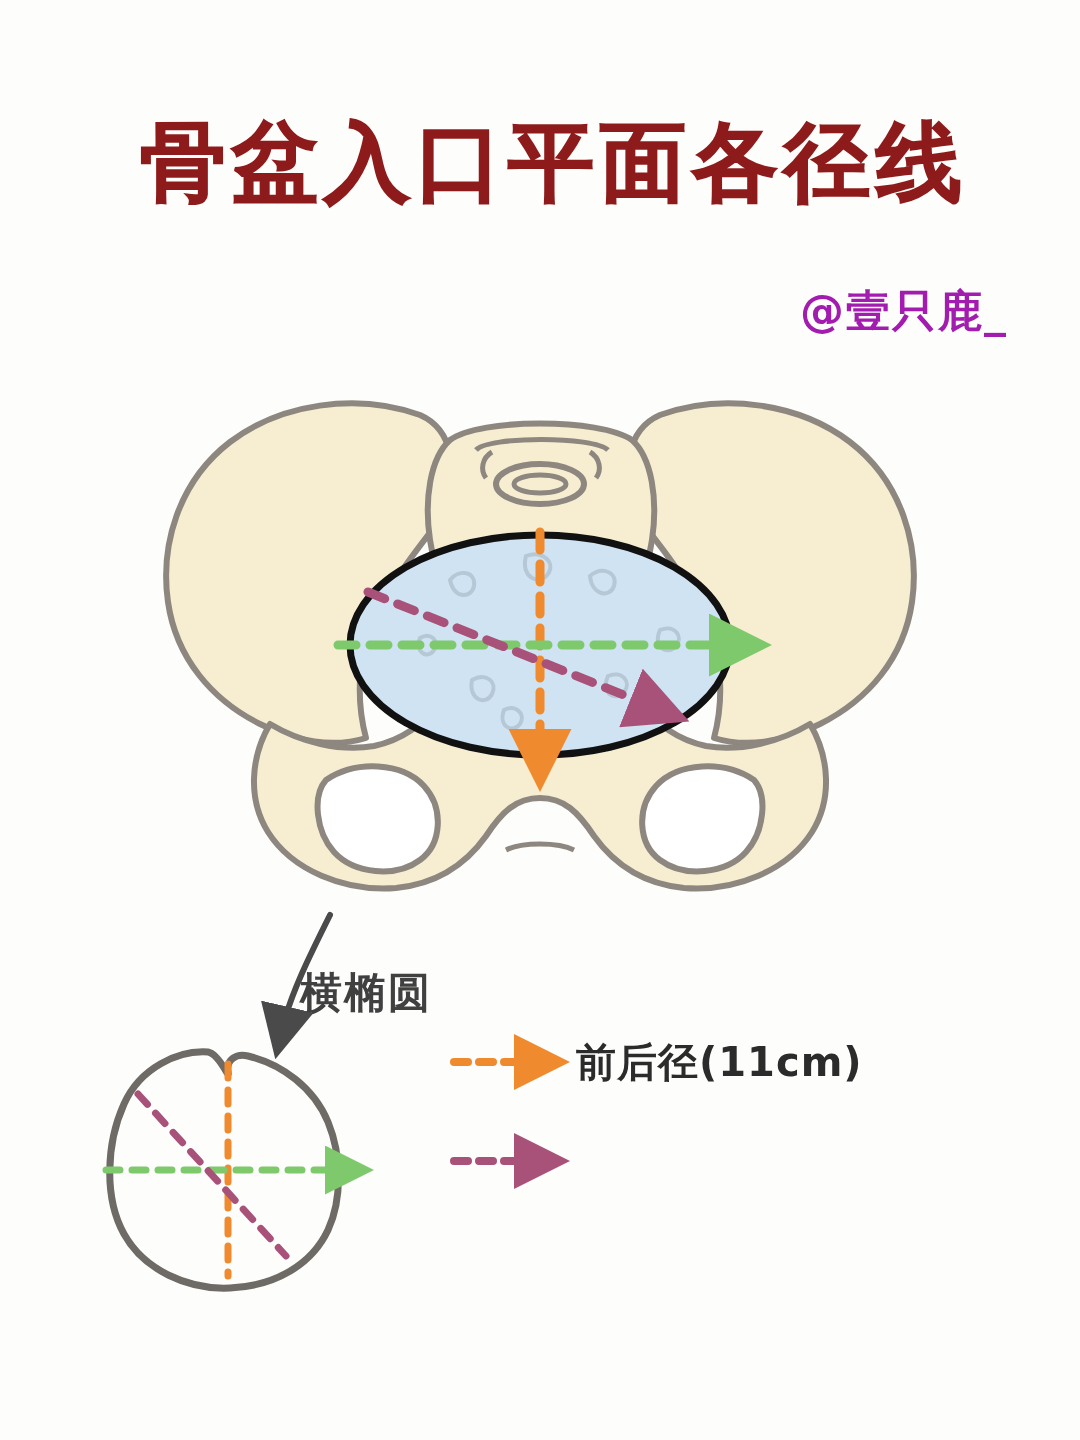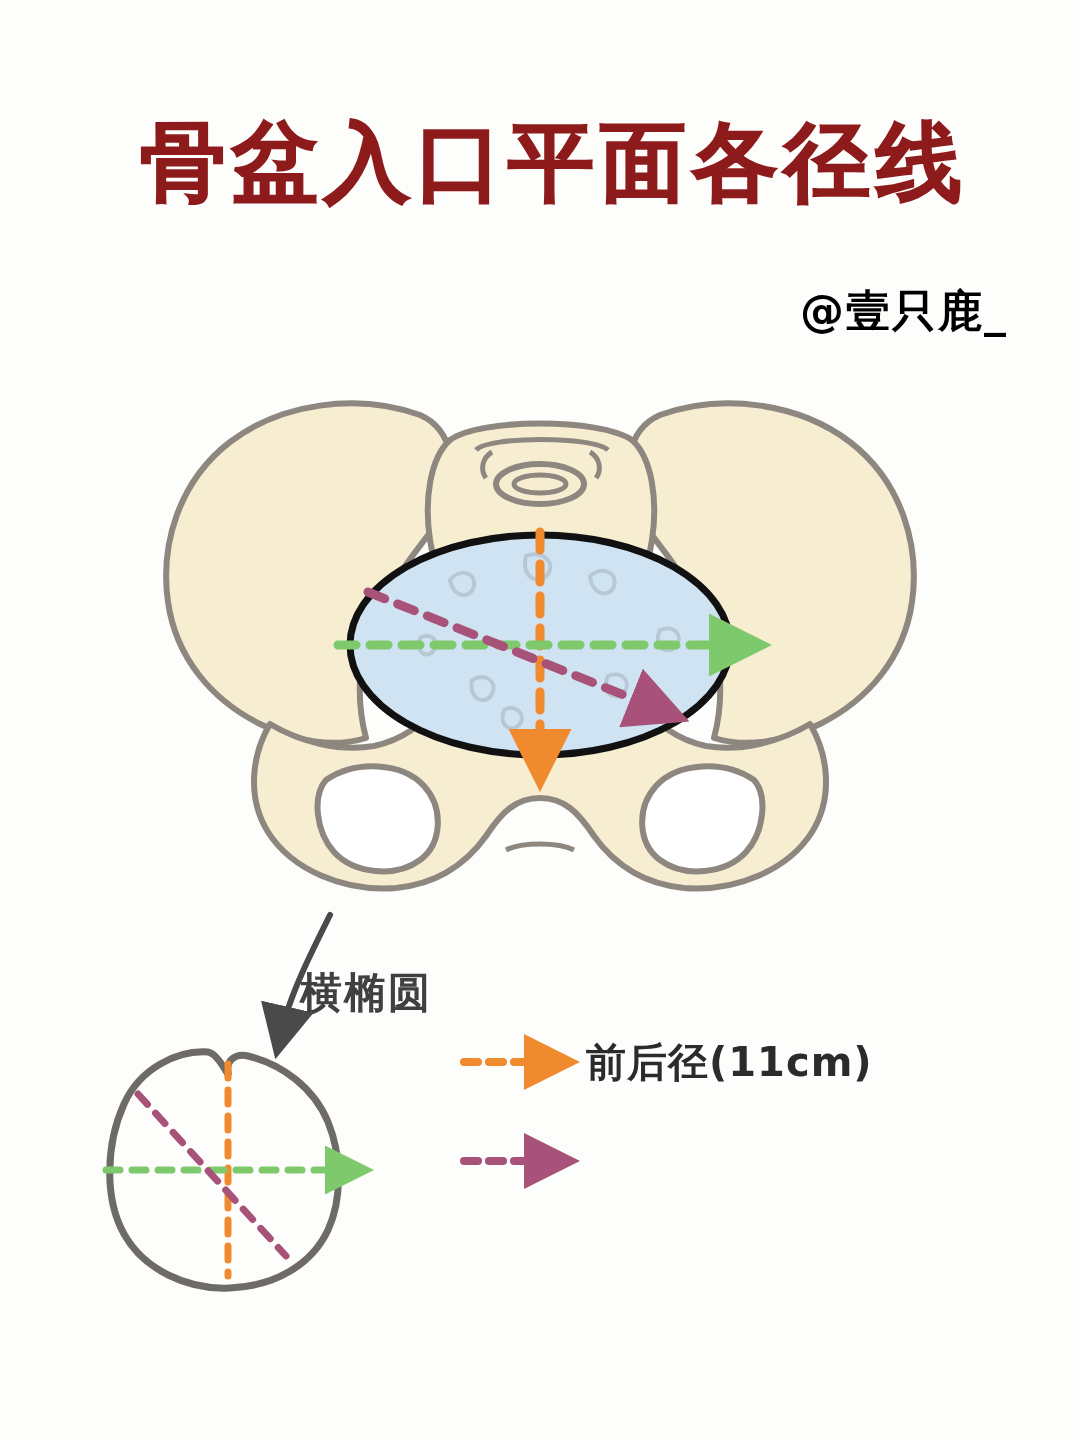--- a/index.html
+++ b/index.html
@@ -33,40 +33,40 @@
     margin-left: 28px;
     -webkit-text-stroke: 1.5px #8e1b1b;
   }
   .handle {
     position: absolute;
     right: 72px;
     top: 282px;
     font-family: "DejaVu Sans", sans-serif;
     font-size: 44px;
     font-weight: 700;
-    color: #000000;
+    color: #a21caf;
     letter-spacing: 2px;
   }
   .figure-main {
     position: absolute;
     left: 120px;
     top: 380px;
     width: 840px;
     height: 560px;
   }
   .figure-small {
     position: absolute;
     left: 80px;
     top: 1020px;
     width: 420px;
     height: 290px;
   }
   .legend {
     position: absolute;
-    left: 460px;
+    left: 450px;
     top: 1030px;
     width: 580px;
     display: flex;
     flex-direction: column;
     gap: 35px;
   }
   .legend-row {
     display: flex;
     align-items: center;
     gap: 16px;

